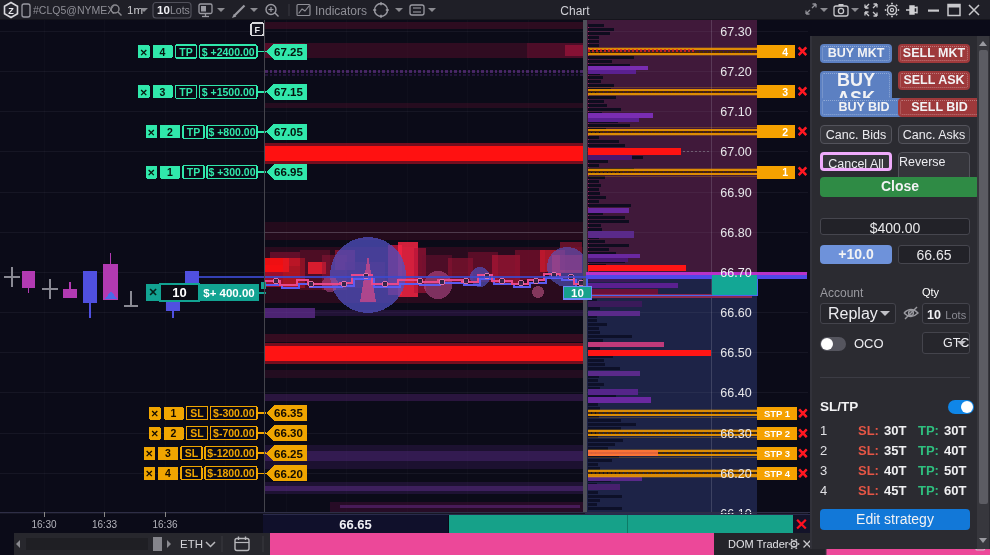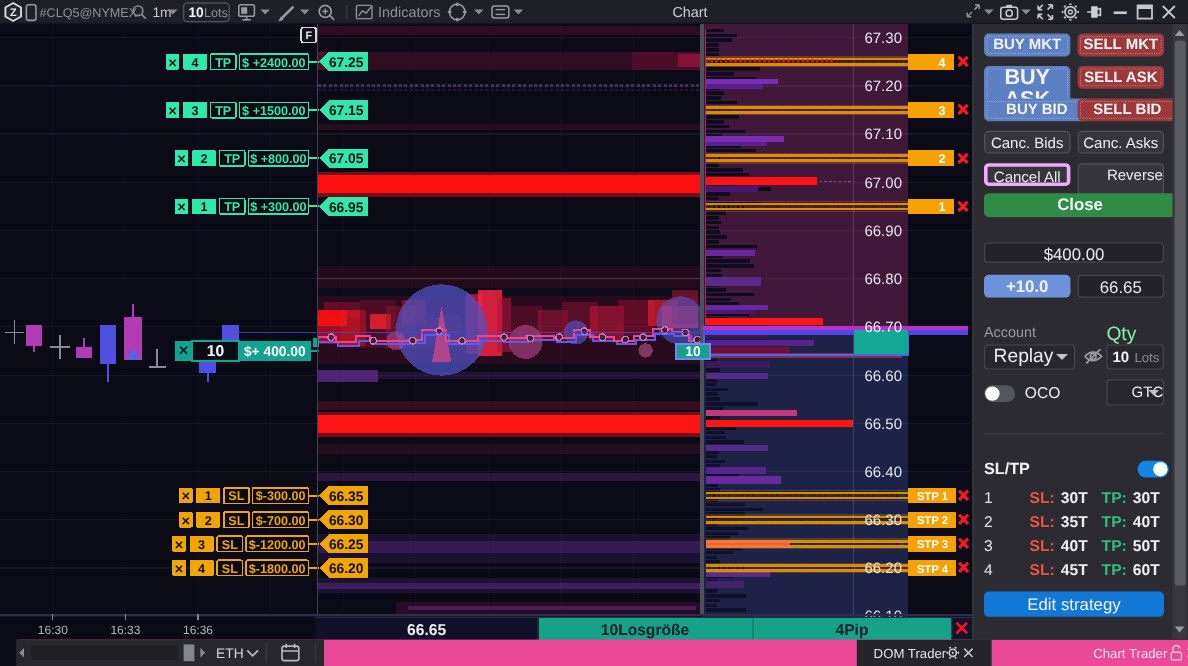--- a/index.html
+++ b/index.html
@@ -516,23 +516,21 @@
         <line x1="896.1" y1="5.9" x2="897.1" y2="4.9" stroke="#c8c8cc" stroke-width="1.8"></line>
         <path d="M906 10 l8 0 M910 6.5 l0 7 M910 6 l4 0 l0 8 l-4 0 z M914 7.5 l3 0 M914 12.5 l3 0 M917 6.5 l0 7" stroke="#d0d0d4" stroke-width="1.4" fill="#d0d0d4"></path>
         <rect x="928" y="9.5" width="11" height="2.2" fill="#c8c8cc"></rect>
         <rect x="948" y="4.5" width="12" height="11" fill="none" stroke="#c8c8cc" stroke-width="1.5"></rect>
         <rect x="948" y="4.5" width="12" height="3" fill="#c8c8cc"></rect>
         <path d="M969 5 l10 10 M979 5 l-10 10" stroke="#c8c8cc" stroke-width="1.5"></path>
       </svg></div>
     <div class="ab" style="left:263px;top:514px;width:547px;height:19px;background:#10102b;border-top:1px solid #2a2a4a">
       <div class="ab" style="left:0;top:0;width:185px;height:19px;color:#f0f0f4;font-size:13px;font-weight:bold;text-align:center;line-height:19px">66.65</div>
       <div class="ab" style="left:185px;top:0;width:345px;height:19px;background:#16a189;border-left:1px solid #0a0a18"></div>
-      <div class="ab" style="left:185px;top:0;width:179px;height:19px;color:#0b1f28;font-size:13px;font-weight:bold;text-align:center;line-height:19px">10Losgröße</div>
       <div class="ab" style="left:364px;top:0;width:1px;height:19px;background:#0e7a66"></div>
-      <div class="ab" style="left:364px;top:0;width:166px;height:19px;color:#0b1f28;font-size:13px;font-weight:bold;text-align:center;line-height:19px">4Pip</div>
       <div class="ab" style="left:530px;top:0;width:17px;height:19px;background:#131329;color:#ff1020;font-size:16px;font-weight:bold;text-align:center;line-height:19px">✕</div>
     </div>
     <div class="ab" style="left:14px;top:533px;width:990px;height:22px;background:#ec4899">
       <div class="ab" style="left:0;top:0;width:256px;height:22px;background:#27272d"></div>
       <svg class="ab" style="left:0;top:0" width="990" height="22" font-family="'Liberation Sans',sans-serif">
         <path d="M6 7 l-4 4 l4 4 z" fill="#8a8a90"></path>
         <rect x="12" y="5" width="122" height="12" fill="#1f1f24"></rect>
         <rect x="139" y="4" width="9" height="14" fill="#85858c"></rect>
         <path d="M153 7 l4 4 l-4 4 z" fill="#8a8a90"></path>
         <text x="166" y="15" font-size="11.5" fill="#d5d5d9">ETH</text>
@@ -554,37 +552,37 @@
         <line x1="778.0" y1="7.4" x2="777.4" y2="6.2" stroke="#d0d0d4" stroke-width="1.6"></line>
         <line x1="782.0" y1="7.4" x2="782.6" y2="6.2" stroke="#d0d0d4" stroke-width="1.6"></line>
         <path d="M789.5 7.5 l7 7 M796.5 7.5 l-7 7" stroke="#c8c8cc" stroke-width="1.3"></path>
         <line x1="812" y1="0" x2="812" y2="22" stroke="#3a3a40" stroke-width="1"></line>
         <text x="897" y="15" font-size="11" fill="#e2e2e6">Chart Trader</text>
         <rect x="962" y="10.5" width="8.5" height="6.5" rx="1" fill="none" stroke="#c8c8cc" stroke-width="1.2"></rect>
         <path d="M963.5 10.5 v-2.5 a2.8 2.8 0 0 1 5.6 -0.5" fill="none" stroke="#c8c8cc" stroke-width="1.2"></path>
         <path d="M975.5 7.5 l7 7 M982.5 7.5 l-7 7" stroke="#c8c8cc" stroke-width="1.3"></path>
       </svg>
     </div>
-    <div class="ab" style="left:810px;top:20px;width:180px;height:513px;background:#2b2b31;border-left:2px solid #32323a">
+    <div class="ab" style="left:810px;top:36px;width:180px;height:513px;background:#2b2b31;border-left:2px solid #32323a">
       <div class="ab" style="left:8px;top:8px;width:72px;height:19px;background:#5c80c2;outline:1px dotted rgba(255,255,255,0.32);outline-offset:-3px;border-radius:4px;color:#f2f2f4;font-size:12.5px;font-weight:600;text-align:center;line-height:18px">BUY MKT</div>
       <div class="ab" style="left:86px;top:8px;width:72px;height:19px;background:#9e393b;outline:1px dotted rgba(255,255,255,0.32);outline-offset:-3px;border-radius:4px;color:#f2f2f4;font-size:12.5px;font-weight:600;text-align:center;line-height:18px">SELL MKT</div>
       <div class="ab" style="left:8px;top:35px;width:72px;height:35px;background:#5c80c2;outline:1px dotted rgba(255,255,255,0.32);outline-offset:-3px;border-radius:4px;color:#f2f2f4;font-size:18px;font-weight:600;text-align:center;line-height:18px">BUY ASK</div>
       <div class="ab" style="left:86px;top:35px;width:72px;height:19px;background:#9e393b;outline:1px dotted rgba(255,255,255,0.32);outline-offset:-3px;border-radius:4px;color:#f2f2f4;font-size:12.5px;font-weight:600;text-align:center;line-height:18px">SELL ASK</div>
       <div class="ab" style="left:8px;top:62px;width:88px;height:19px;background:#5c80c2;outline:1px dotted rgba(255,255,255,0.32);outline-offset:-3px;border-radius:4px;color:#f2f2f4;font-size:12.5px;font-weight:600;text-align:center;line-height:18px">BUY BID</div>
       <div class="ab" style="left:86px;top:62px;width:83px;height:19px;background:#9e393b;outline:1px dotted rgba(255,255,255,0.32);outline-offset:-3px;border-radius:4px;color:#f2f2f4;font-size:12.5px;font-weight:600;text-align:center;line-height:18px">SELL BID</div>
       <div class="ab" style="left:8px;top:89px;width:72px;height:19px;background:#35353b;border:1px solid #53535b;border-radius:4px;color:#ececf0;font-size:12.5px;font-weight:400;text-align:center;line-height:18px">Canc. Bids</div>
       <div class="ab" style="left:86px;top:89px;width:72px;height:19px;background:#35353b;border:1px solid #53535b;border-radius:4px;color:#ececf0;font-size:12.5px;font-weight:400;text-align:center;line-height:18px">Canc. Asks</div>
       <div class="ab" style="left:8px;top:116px;width:72px;height:19px;background:#35353b;border:3px solid #f0abfc;border-radius:4px;color:#ececf0;font-size:12.5px;font-weight:400;text-align:center;line-height:18px">Cancel All</div>
-      <div class="ab" style="left:86px;top:116px;width:72px;height:36px;background:#35353b;border:1px solid #53535b;border-radius:4px;color:#ececf0;font-size:12.5px;font-weight:400;text-align:right;line-height:18px">Reverse</div>
+      <div class="ab" style="left:86px;top:116px;width:72px;height:36px;background:#35353b;border:1px solid #53535b;border-radius:4px;color:#ececf0;font-size:12.5px;font-weight:400;text-align:left;line-height:18px">Reverse</div>
       <div class="ab" style="left:8px;top:141px;width:160px;height:20px;background:#2f8b45;border-radius:4px;color:#f2f2f4;font-size:14px;font-weight:600;text-align:center;line-height:19px">Close</div>
       <div class="ab" style="left:8px;top:182px;width:150px;height:17px;background:#222228;border:1px solid #46464e;border-radius:3px;color:#e8e8ea;font-size:14px;font-weight:400;text-align:center;line-height:18px">$400.00</div>
       <div class="ab" style="left:8px;top:209px;width:72px;height:19px;background:#6e92da;border-radius:4px;color:#f2f2f4;font-size:14px;font-weight:600;text-align:center;line-height:18px">+10.0</div>
       <div class="ab" style="left:86px;top:209px;width:72px;height:19px;background:#222228;border:1px solid #46464e;border-radius:3px;color:#e8e8ea;font-size:14px;font-weight:400;text-align:center;line-height:18px">66.65</div>
       <div class="ab" style="left:8px;top:250px;font-size:12px;color:#9a9aa0">Account</div>
-      <div class="ab" style="left:110px;top:250px;font-size:16px;color:#86efac">Qty</div>
+      <div class="ab" style="left:110px;top:250px;font-size:11px;color:#ffffff">Qty</div>
       <div class="ab" style="left:8px;top:267px;width:76px;height:21px;background:#26262c;border:1px solid #44444c;border-radius:3px;color:#ececf0;font-size:16px;line-height:20px;padding-left:7px">Replay<svg width="10" height="8" style="position:absolute;right:5px;top:7px">
           <path d="M0 0 l5 5 l5 -5 z" fill="#c0c0c6"></path>
         </svg></div>
       <svg class="ab" style="left:90px;top:268px" width="18" height="18">
         <path d="M2 9 q7 -7 14 0 q-7 7 -14 0" fill="none" stroke="#9a9aa0" stroke-width="1.4"></path>
         <circle cx="9" cy="9" r="2.4" fill="none" stroke="#9a9aa0" stroke-width="1.4"></circle>
         <line x1="3" y1="15" x2="15" y2="3" stroke="#9a9aa0" stroke-width="1.5"></line>
       </svg>
       <div class="ab" style="left:110px;top:267px;width:48px;height:21px;background:#26262c;border:1px solid #44444c;border-radius:3px;line-height:20px;padding-left:4px;white-space:nowrap;overflow:hidden"><span style="color:#f0f0f4;font-size:12.5px;font-weight:bold">10</span> <span style="color:#8a8a92;font-size:11px">Lots</span></div>
       <div class="ab" style="left:8px;top:301px;width:26px;height:14px;background:#55555e;border-radius:7px">

